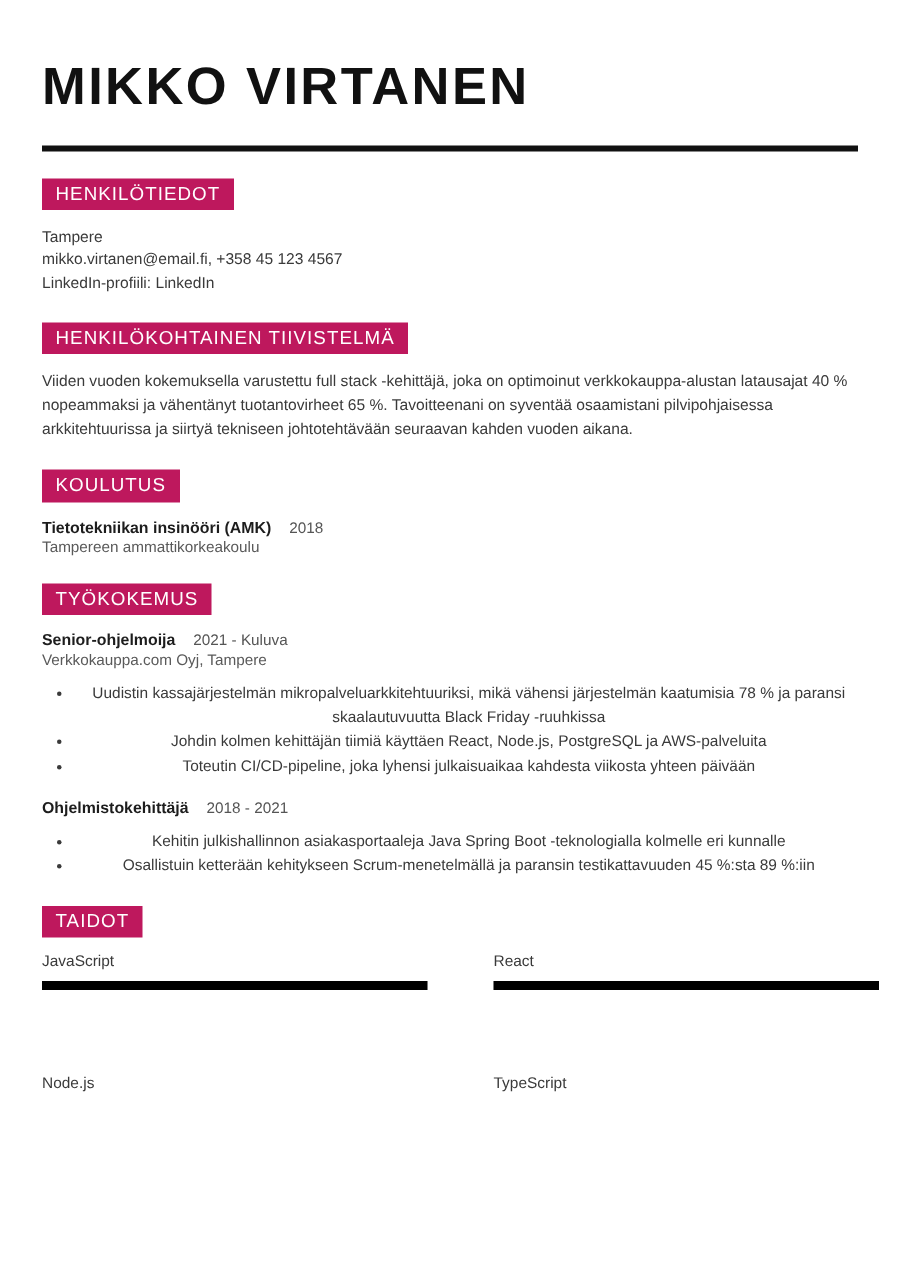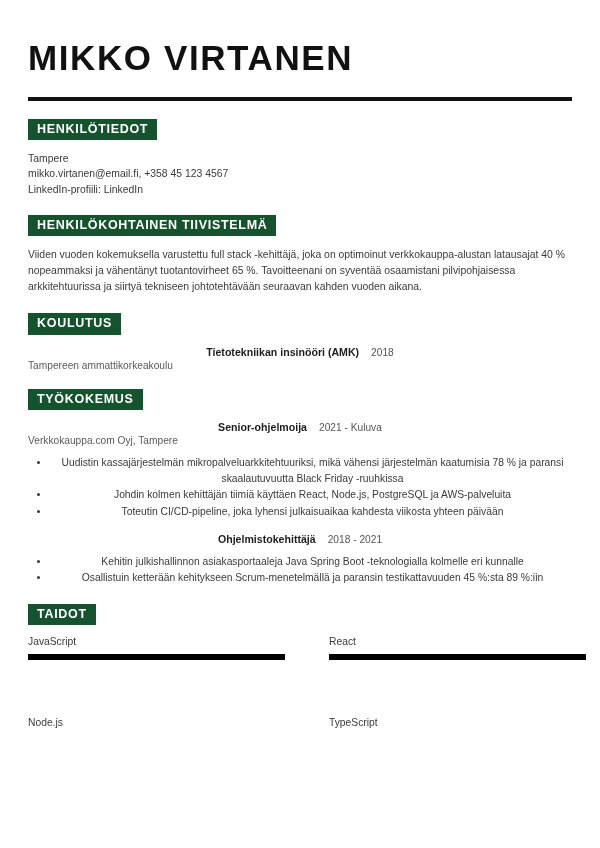--- a/index.html
+++ b/index.html
@@ -39,24 +39,24 @@
   .name-rule {
     margin-top: 20px;
     height: 4px;
     background: #111111;
   }
 
   
   .section { margin-top: 18px; }
   .section-badge {
     display: inline-block;
-    background: #14532d;
+    background: #be185d;
     color: #ffffff;
     font-size: 12.5px;
-    font-weight: 700;
+    font-weight: 400;
     letter-spacing: 0.7px;
     text-transform: uppercase;
     padding: 4px 9px 5px 9px;
     line-height: 1;
   }
   .section-body { margin-top: 11px; }
 
   
   .contact-line {
     font-size: 10.4px;
@@ -70,21 +70,21 @@
     line-height: 16px;
     color: #3a3a3a;
     text-align: left;
   }
 
   
   .entry { margin-bottom: 2px; }
   .entry + .entry { margin-top: 14px; }
   .entry-head {
     display: flex;
-    justify-content: center;
+    justify-content: flex-start;
     align-items: baseline;
   }
   .entry-title {
     font-size: 10.6px;
     font-weight: 700;
     color: #1d1d1d;
   }
   .entry-date {
     font-size: 10.2px;
     color: #555555;

